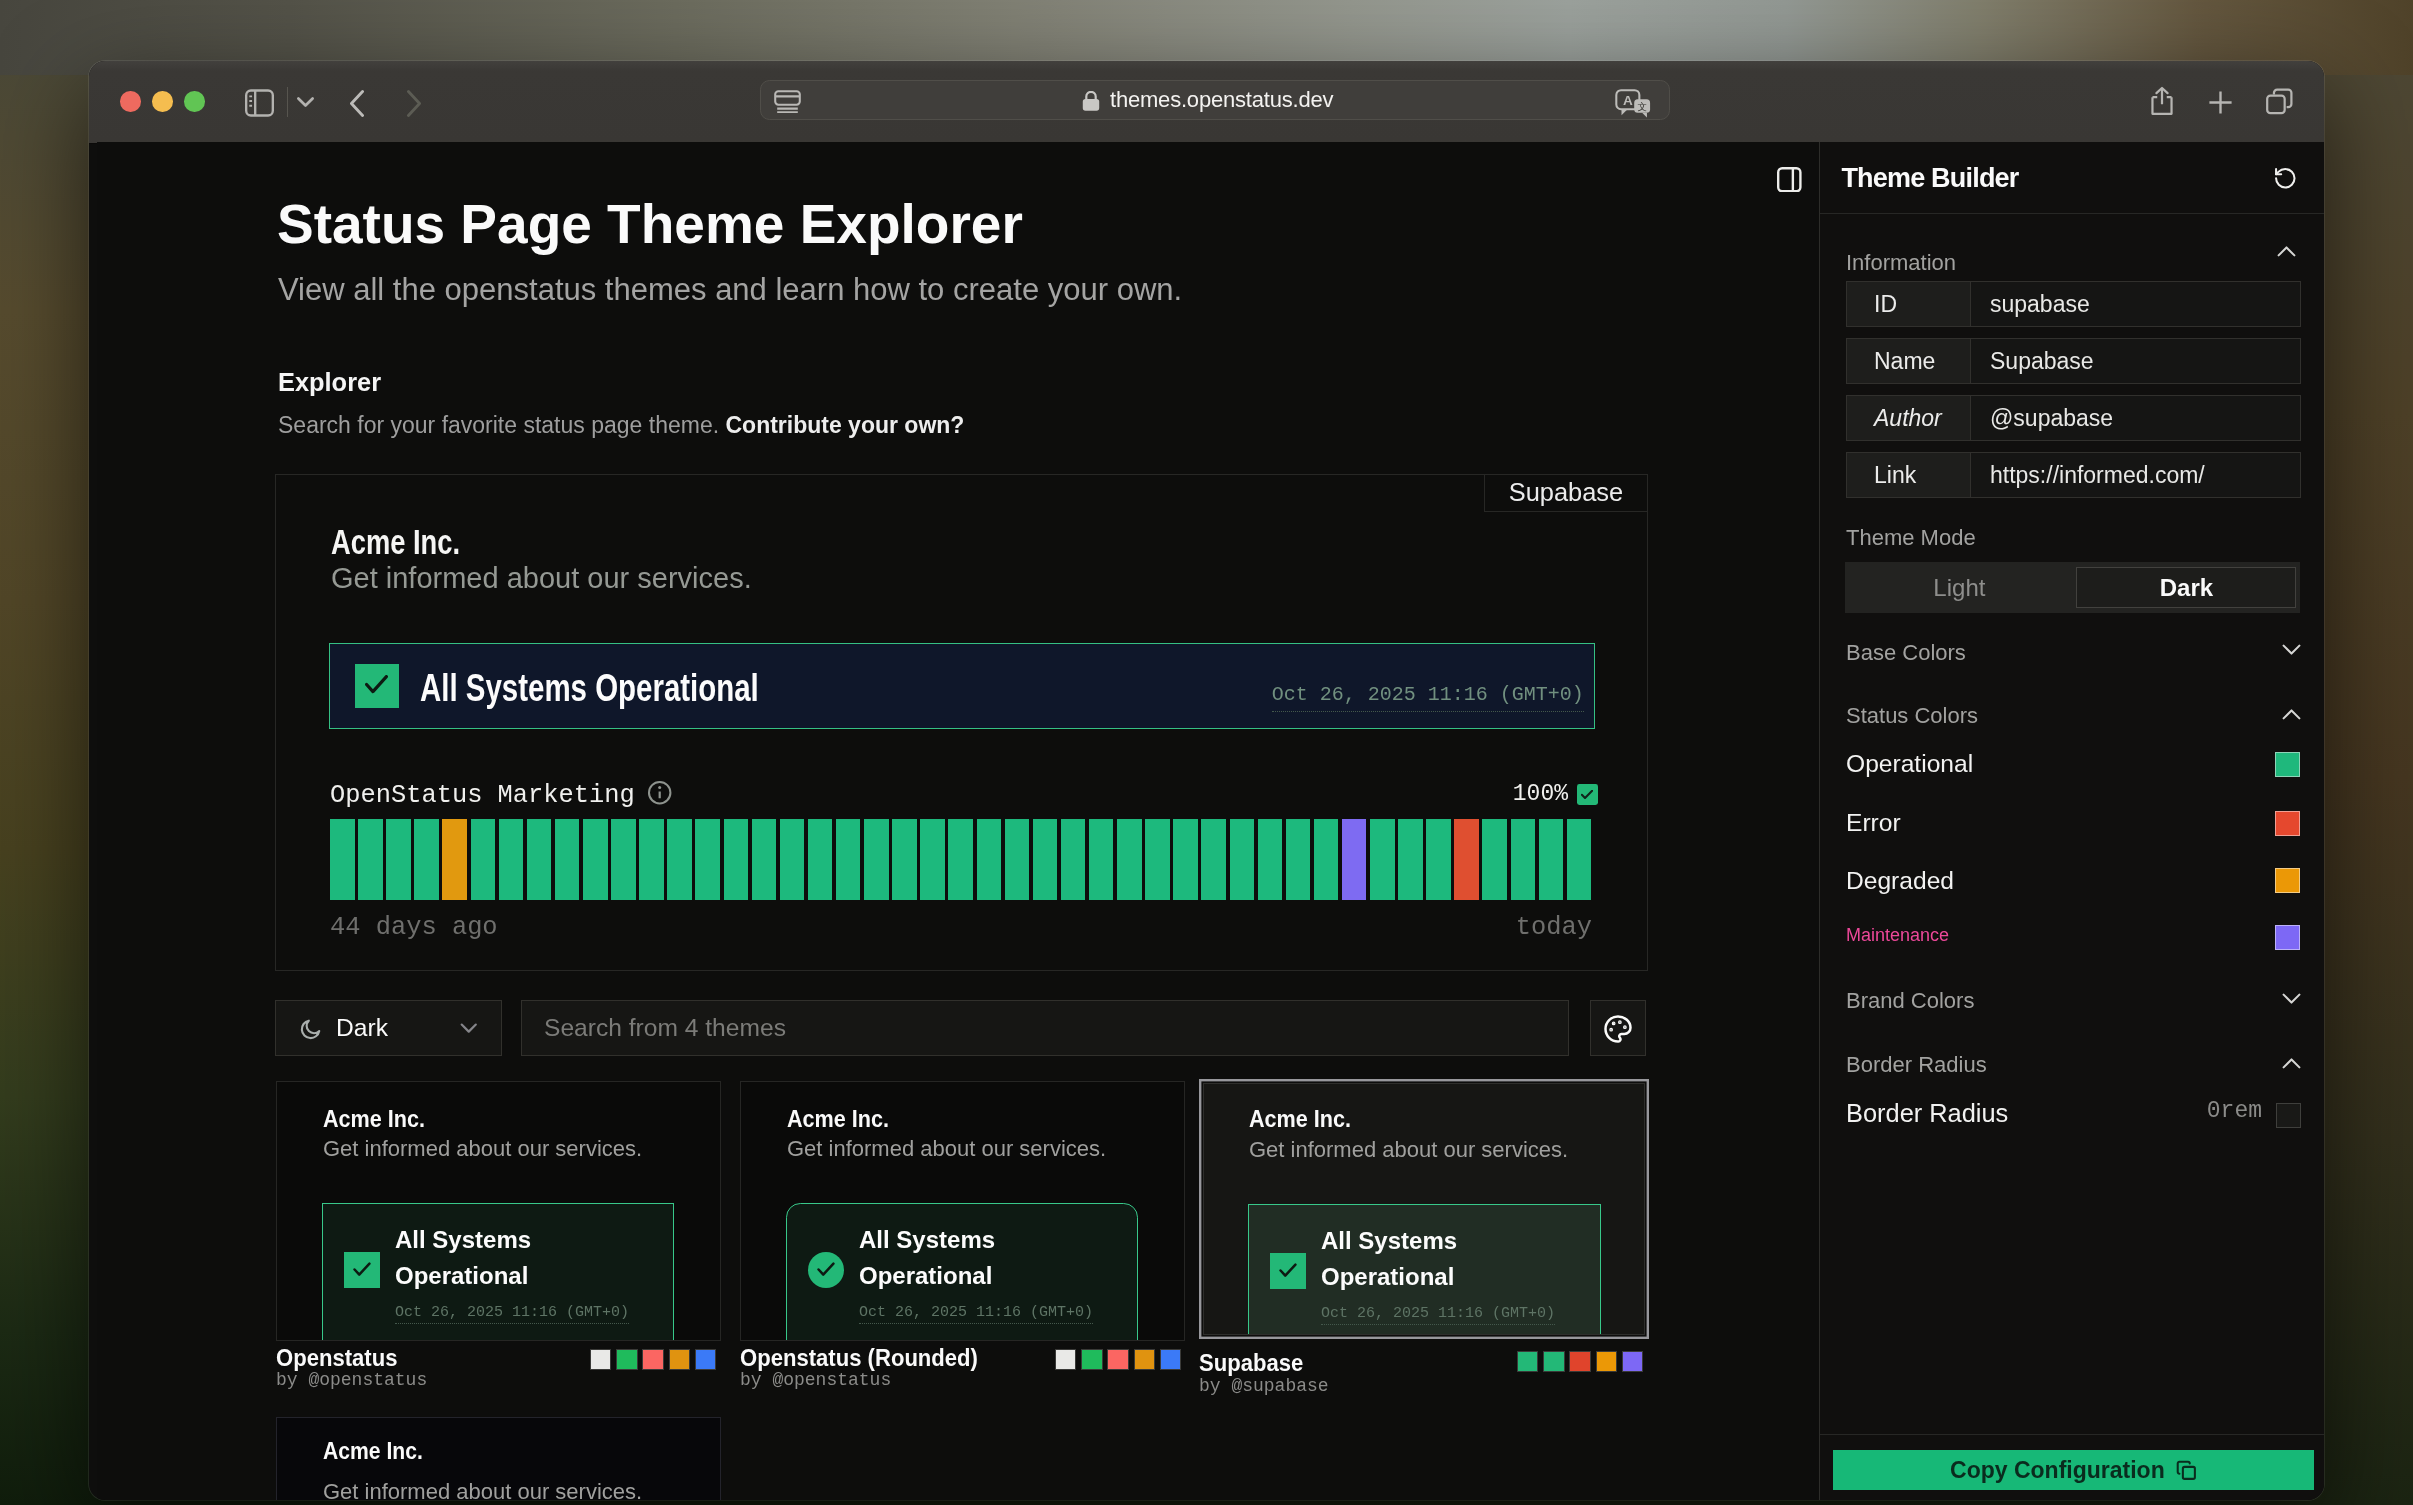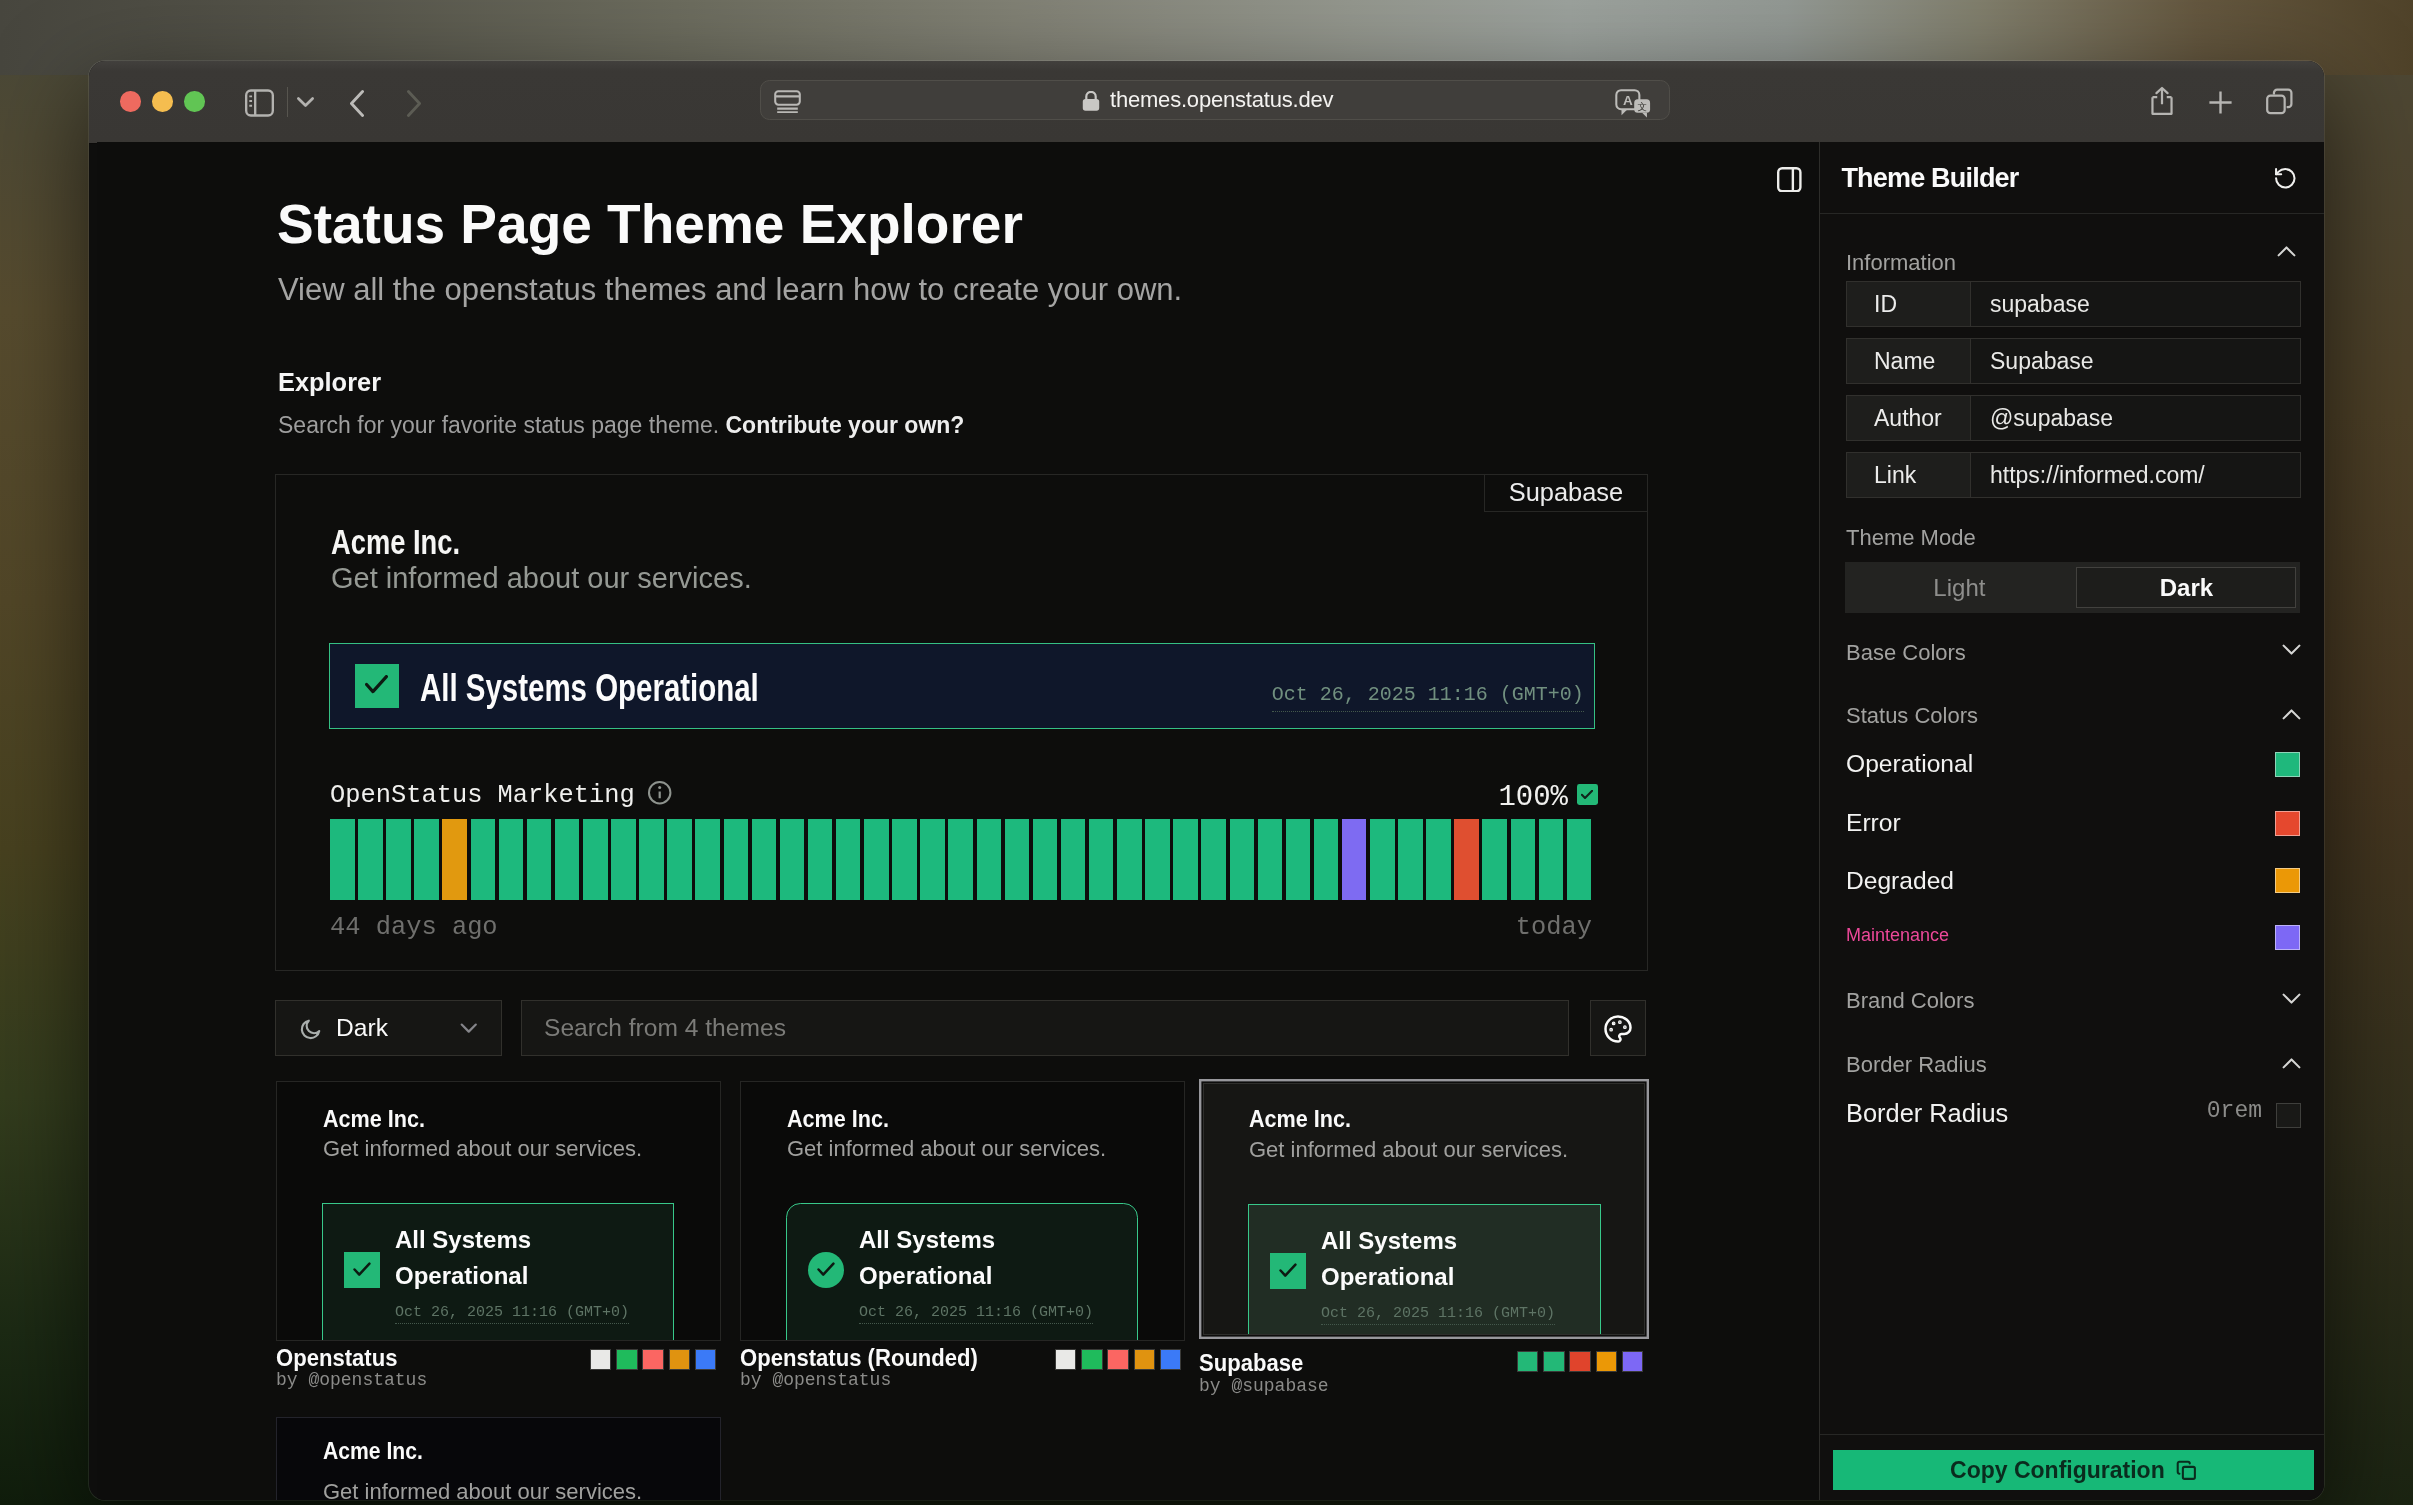--- a/index.html
+++ b/index.html
@@ -121,21 +121,21 @@
         <div class="abs" style="left:90px;top:24.6px;font-size:38px;font-weight:bold;color:#fcfcfc;line-height:1;transform:scaleX(0.775);transform-origin:0 0;">All Systems Operational</div>
         <div class="abs mono" style="right:10.3px;top:41px;font-size:20px;color:#71907f;border-bottom:1.6px dotted #44584c;padding-bottom:5.6px;line-height:1;">Oct 26, 2025 11:16 (GMT+0)</div>
       </div>
 
       <div class="abs mono" style="left:54px;top:308px;font-size:25.4px;color:#f0f0ee;line-height:1;">OpenStatus Marketing</div>
       <svg class="abs" style="left:371px;top:305px;" width="25.4" height="25.4" viewBox="0 0 32 32">
         <circle cx="16" cy="16" r="13.5" fill="none" stroke="#8e938e" stroke-width="2.6"></circle>
         <line x1="16" y1="14.5" x2="16" y2="23" stroke="#8e938e" stroke-width="2.8"></line>
         <circle cx="16" cy="9.5" r="1.9" fill="#8e938e"></circle>
       </svg>
-      <div class="abs mono" style="right:79px;top:308px;font-size:29px;color:#f0f0ee;line-height:1;">100%</div>
+      <div class="abs mono" style="right:79px;top:308px;font-size:23px;color:#f0f0ee;line-height:1;">100%</div>
       <div class="abs" style="right:49px;top:309px;width:21.4px;height:21.4px;background:#23b877;border-radius:2.4px;">
         <svg style="margin:5.6px auto 0;" width="12" height="9.5" viewBox="0 0 15 12">
             <polyline points="1,6 5,10 14,1" fill="none" stroke="#10231a" stroke-width="2.6" stroke-linecap="round" stroke-linejoin="round"></polyline>
           </svg>
       </div>
       <div class="abs" style="left:54px;top:344px;width:1261px;height:81px;display:flex;gap:3.6px;">
           <div style="flex:1;background:#1db97d;"></div>
           <div style="flex:1;background:#1db97d;"></div>
           <div style="flex:1;background:#1db97d;"></div>
           <div style="flex:1;background:#1db97d;"></div>
@@ -301,21 +301,21 @@
       <div class="abs" style="left:143px;top:0;line-height:44px;font-size:23px;color:#e8e8e6;">supabase</div>
     </div>
     <div class="abs" style="left:26px;top:196px;width:455px;height:46px;border:0.8px solid #31302d;background:#151514;">
       <div class="abs" style="left:0;top:0;width:124px;height:44px;background:#1e1e1c;border-right:0.8px solid #31302d;">
           <span class="abs" style="left:27px;top:0;line-height:44px;font-size:23px;color:#ececeb;">Name</span>
         </div>
       <div class="abs" style="left:143px;top:0;line-height:44px;font-size:23px;color:#e8e8e6;">Supabase</div>
     </div>
     <div class="abs" style="left:26px;top:253px;width:455px;height:46px;border:0.8px solid #31302d;background:#151514;">
       <div class="abs" style="left:0;top:0;width:124px;height:44px;background:#1e1e1c;border-right:0.8px solid #31302d;">
-          <span class="abs" style="left:27px;top:0;line-height:44px;font-size:23px;color:#ececeb;">Author</span>
+          <span class="abs" style="left:27px;top:0;line-height:44px;font-size:23px;color:#ececeb;font-style:italic;">Author</span>
         </div>
       <div class="abs" style="left:143px;top:0;line-height:44px;font-size:23px;color:#e8e8e6;">@supabase</div>
     </div>
     <div class="abs" style="left:26px;top:310px;width:455px;height:46px;border:0.8px solid #31302d;background:#151514;">
       <div class="abs" style="left:0;top:0;width:124px;height:44px;background:#1e1e1c;border-right:0.8px solid #31302d;">
           <span class="abs" style="left:27px;top:0;line-height:44px;font-size:23px;color:#ececeb;">Link</span>
         </div>
       <div class="abs" style="left:143px;top:0;line-height:44px;font-size:23px;color:#e8e8e6;">https://informed.com/</div>
     </div>
 

